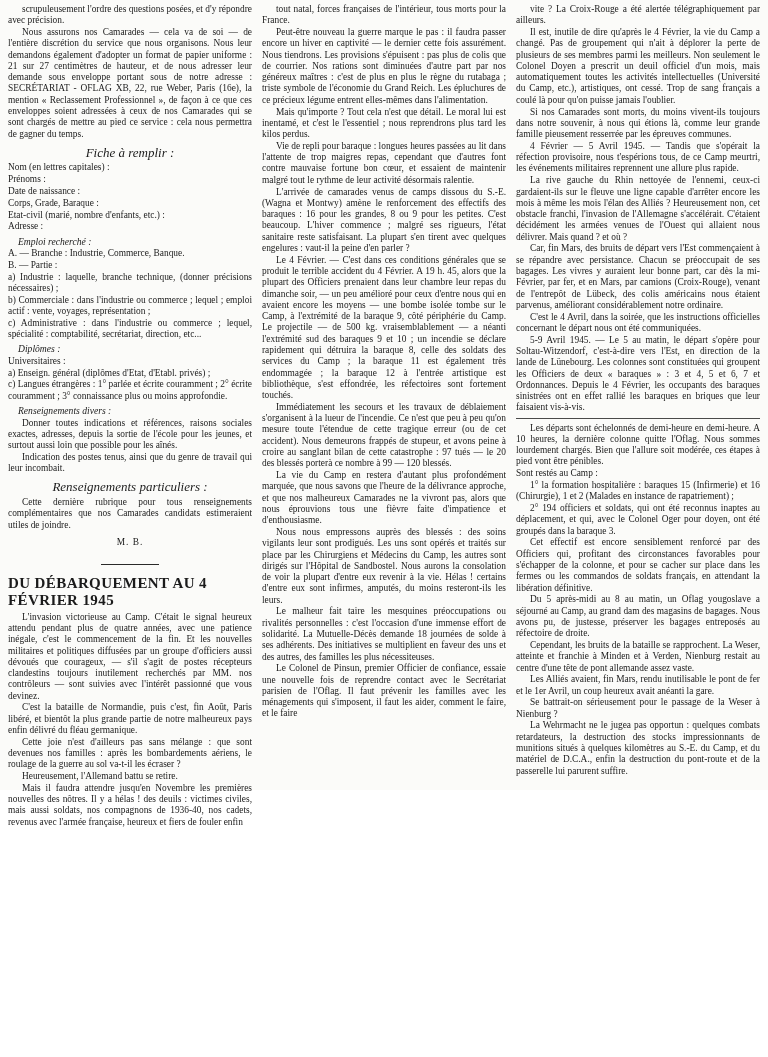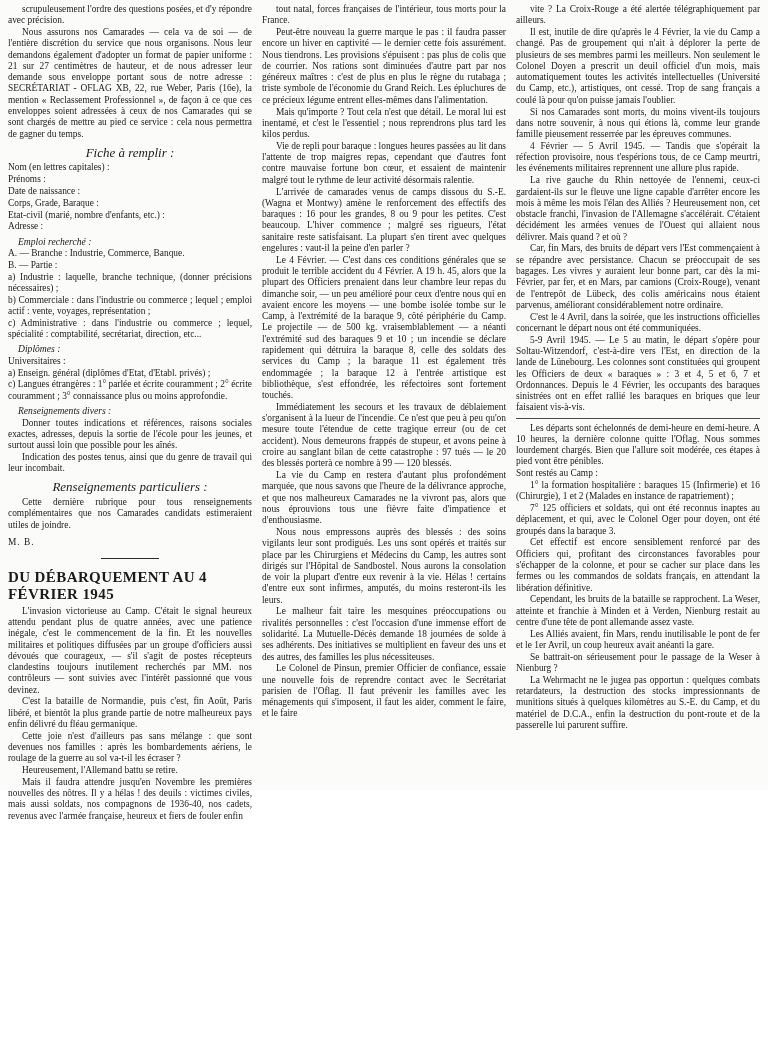--- a/index.html
+++ b/index.html
@@ -71,22 +71,22 @@
     width: 58px;
     margin: 7px auto 7px auto;
   }
   .rule-thin {
     border: 0;
     border-top: 1px solid #4a4a4a;
     width: 100%;
     margin: 4px 0 4px 0;
   }
   .sig {
-    text-align: left;
-    margin: 6px 0 10px 0;
+    text-align: center;
+    margin: 6px 0 16px 0;
     text-indent: 0;
     letter-spacing: 1px;
   }
   .list-item { text-indent: 10px; }
 </style>
 </head>
 <body>
 
 <div class="page">
   <div class="columns">
@@ -155,22 +155,23 @@
       <p>Si nos Camarades sont morts, du moins vivent-ils toujours dans notre souvenir, à nous qui étions là, comme leur grande famille pieusement resserrée par les épreuves communes.</p>
       <p>4 Février — 5 Avril 1945. — Tandis que s'opérait la réfection provisoire, nous t'espérions tous, de ce Camp meurtri, les événements militaires reprennent une allure plus rapide.</p>
       <p>La rive gauche du Rhin nettoyée de l'ennemi, ceux-ci gardaient-ils sur le fleuve une ligne capable d'arrêter encore les mois à même les mois l'élan des Alliés ? Heureusement non, cet obstacle franchi, l'invasion de l'Allemagne s'accélérait. C'étaient décidément les armées venues de l'Ouest qui allaient nous délivrer. Mais quand ? et où ?</p>
       <p>Car, fin Mars, des bruits de départ vers l'Est commençaient à se répandre avec persistance. Chacun se préoccupait de ses bagages. Les vivres y auraient leur bonne part, car dès la mi-Février, par fer, et en Mars, par camions (Croix-Rouge), venant de l'entrepôt de Lübeck, des colis américains nous étaient parvenus, améliorant considérablement notre ordinaire.</p>
       <p>C'est le 4 Avril, dans la soirée, que les instructions officielles concernant le départ nous ont été communiquées.</p>
       <p>5-9 Avril 1945. — Le 5 au matin, le départ s'opère pour Soltau-Witzendorf, c'est-à-dire vers l'Est, en direction de la lande de Lünebourg. Les colonnes sont constituées qui groupent les Officiers de deux « baraques » : 3 et 4, 5 et 6, 7 et Ordonnances. Depuis le 4 Février, les occupants des baraques sinistrées ont en effet rallié les baraques en briques que leur faisaient vis-à-vis.</p>
       <hr class="rule-thin">
       <p>Les départs sont échelonnés de demi-heure en demi-heure. A 10 heures, la dernière colonne quitte l'Oflag. Nous sommes lourdement chargés. Bien que l'allure soit modérée, ces étapes à pied vont être pénibles.</p>
       <p class="noind">Sont restés au Camp :</p>
       <p>1° la formation hospitalière : baraques 15 (Infirmerie) et 16 (Chirurgie), 1 et 2 (Malades en instance de rapatriement) ;</p>
-      <p>7° 125 officiers et soldats, qui ont été reconnus inaptes au déplacement, et qui, avec le Colonel Oger pour doyen, ont été groupés dans la baraque 3.</p>
+      <p>2° 194 officiers et soldats, qui ont été reconnus inaptes au déplacement, et qui, avec le Colonel Oger pour doyen, ont été groupés dans la baraque 3.</p>
       <p>Cet effectif est encore sensiblement renforcé par des Officiers qui, profitant des circonstances favorables pour s'échapper de la colonne, et pour se cacher sur place dans les fermes ou les commandos de soldats français, en attendant la libération définitive.</p>
+      <p>Du 5 après-midi au 8 au matin, un Oflag yougoslave a séjourné au Camp, au grand dam des magasins de bagages. Nous avons pu, de justesse, préserver les bagages entreposés au réfectoire de droite.</p>
       <p>Cependant, les bruits de la bataille se rapprochent. La Weser, atteinte et franchie à Minden et à Verden, Nienburg restait au centre d'une tête de pont allemande assez vaste.</p>
       <p>Les Alliés avaient, fin Mars, rendu inutilisable le pont de fer et le 1er Avril, un coup heureux avait anéanti la gare.</p>
       <p>Se battrait-on sérieusement pour le passage de la Weser à Nienburg ?</p>
       <p>La Wehrmacht ne le jugea pas opportun : quelques combats retardateurs, la destruction des stocks impressionnants de munitions situés à quelques kilomètres au S.-E. du Camp, et du matériel de D.C.A., enfin la destruction du pont-route et de la passerelle lui parurent suffire.</p>
     </div>
 
   </div>
 </div>
 
 </body></html>

